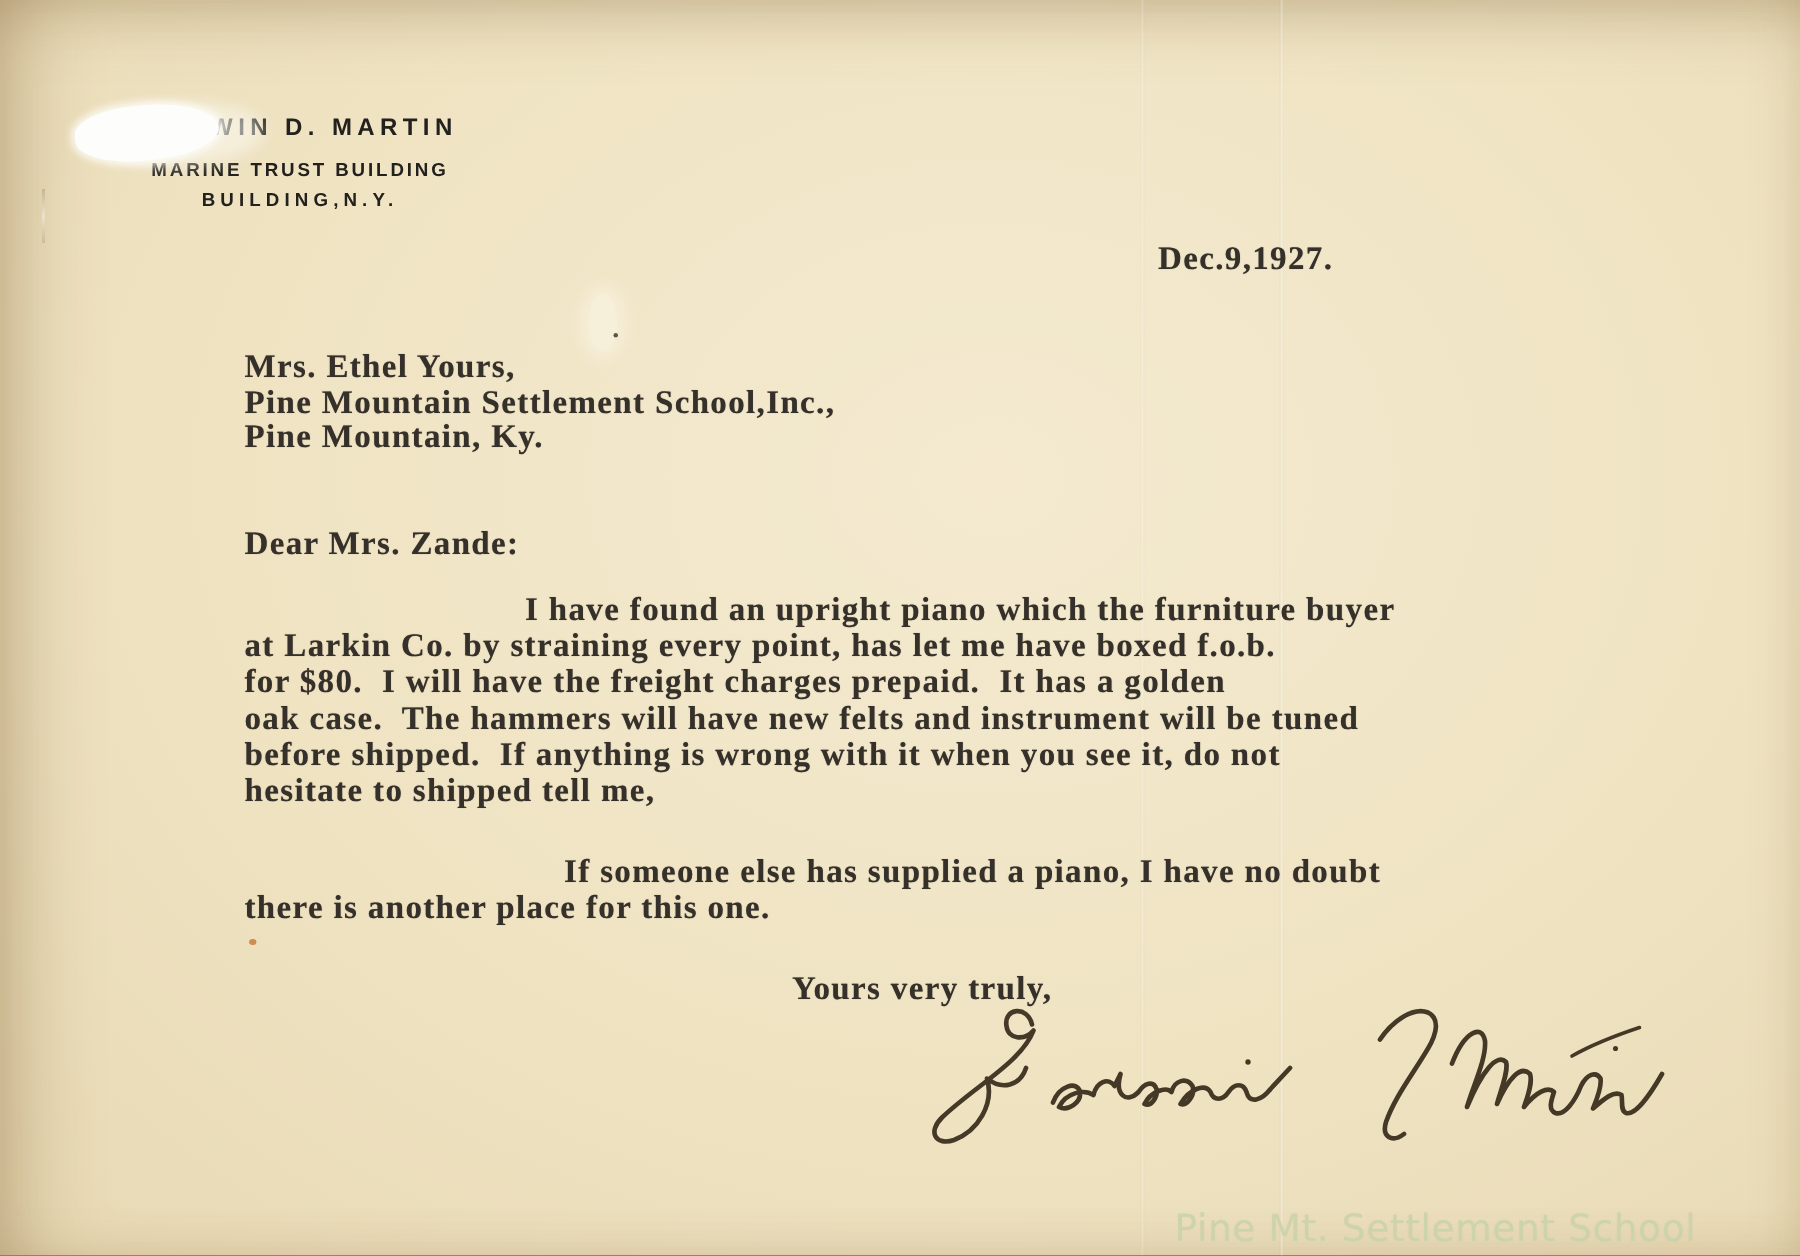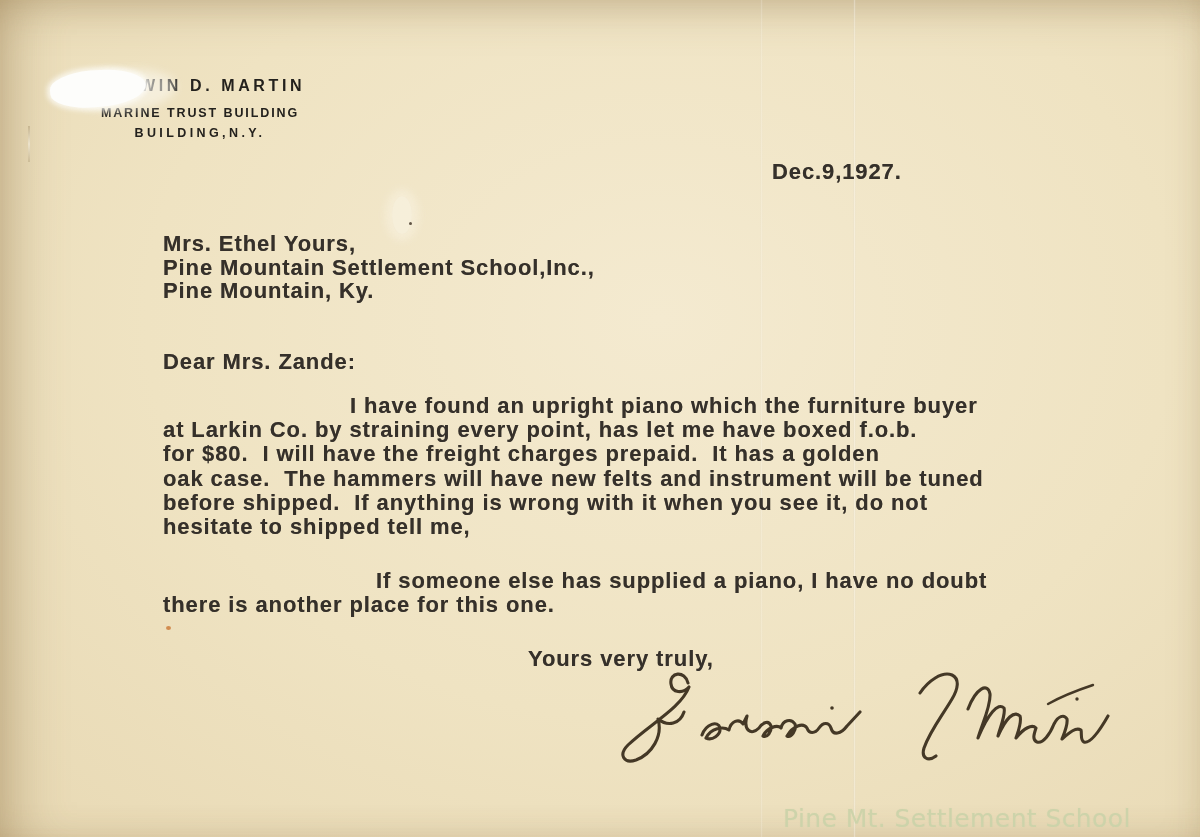--- a/index.html
+++ b/index.html
@@ -30,21 +30,21 @@
 
   .white-blob{
     position:absolute;left:50px;top:70px;width:96px;height:37px;
     background:#fdfdfb;border-radius:46% 54% 52% 48%;
     transform:rotate(-5deg);
     box-shadow:0 0 5px 3px rgba(253,253,251,0.75), 28px 4px 10px 2px rgba(252,250,242,0.55);
     z-index:3;
   }
 
   .type{
-    font-family:Liberation Sans, sans-serif;
+    font-family:Liberation Serif, serif;
     font-weight:bold;
     font-size:22px;
     letter-spacing:0.9px;
     color:#35302a;
     text-shadow:0 0 0.6px rgba(53,48,42,0.55);
     white-space:pre;
   }
   .date-line{position:absolute;left:772px;top:159px;}
   .recipient{position:absolute;left:163px;top:232px;}
   .recipient .tline{line-height:23.7px;}

